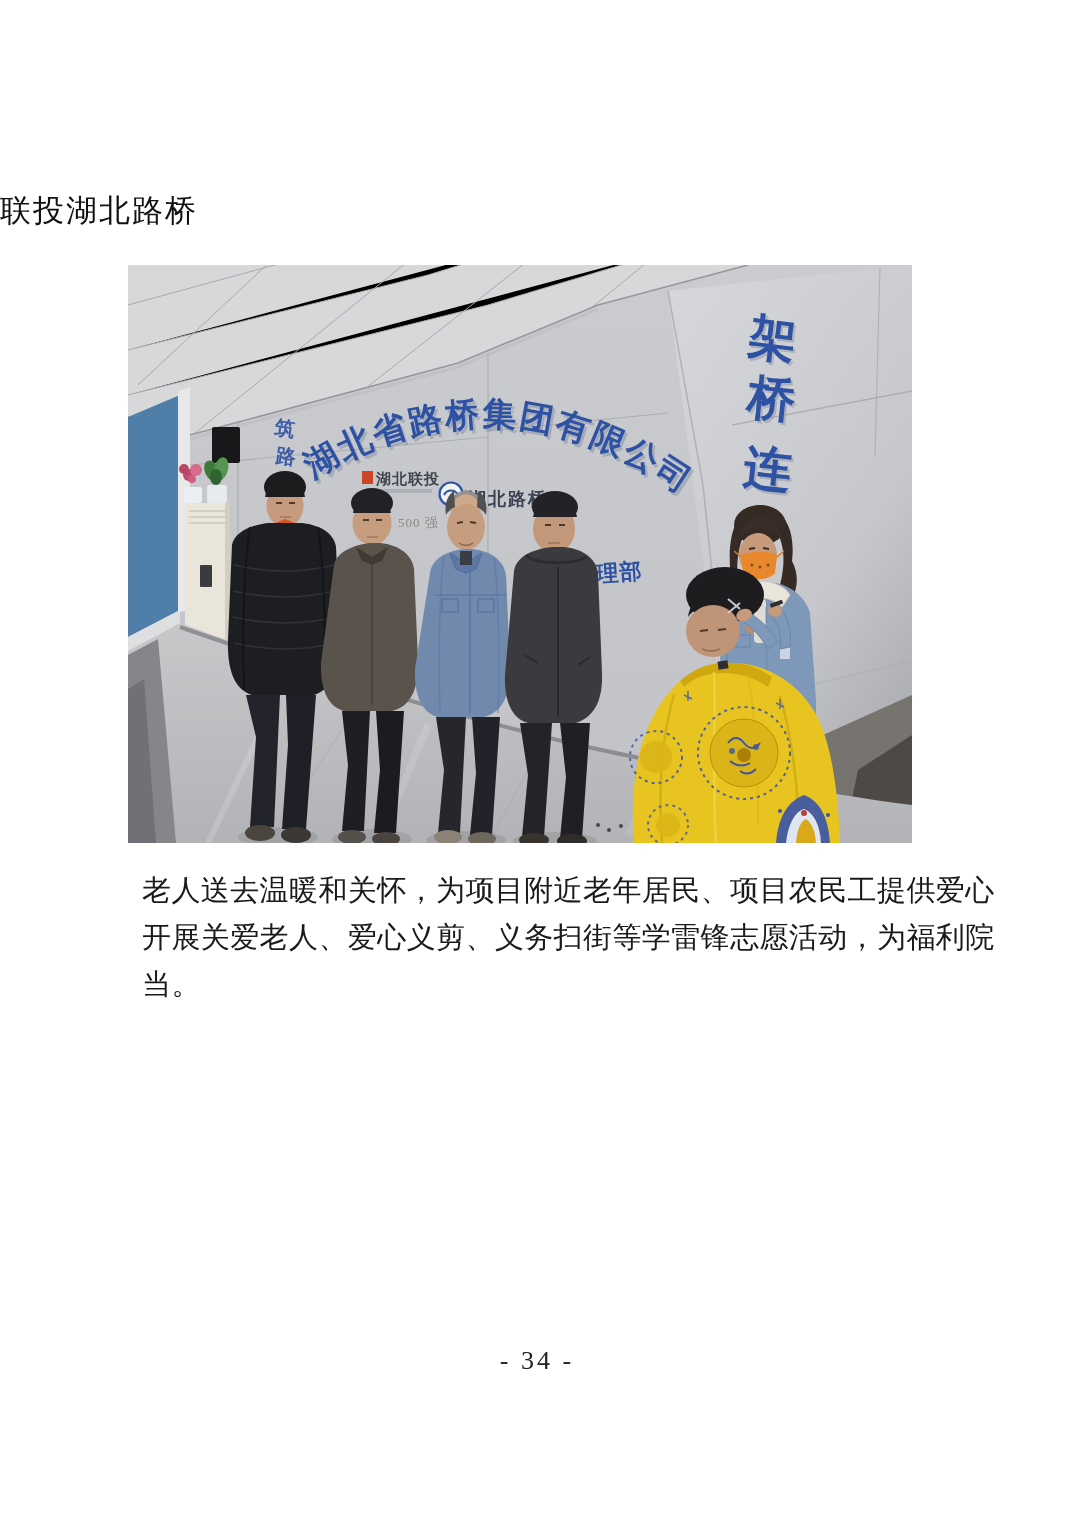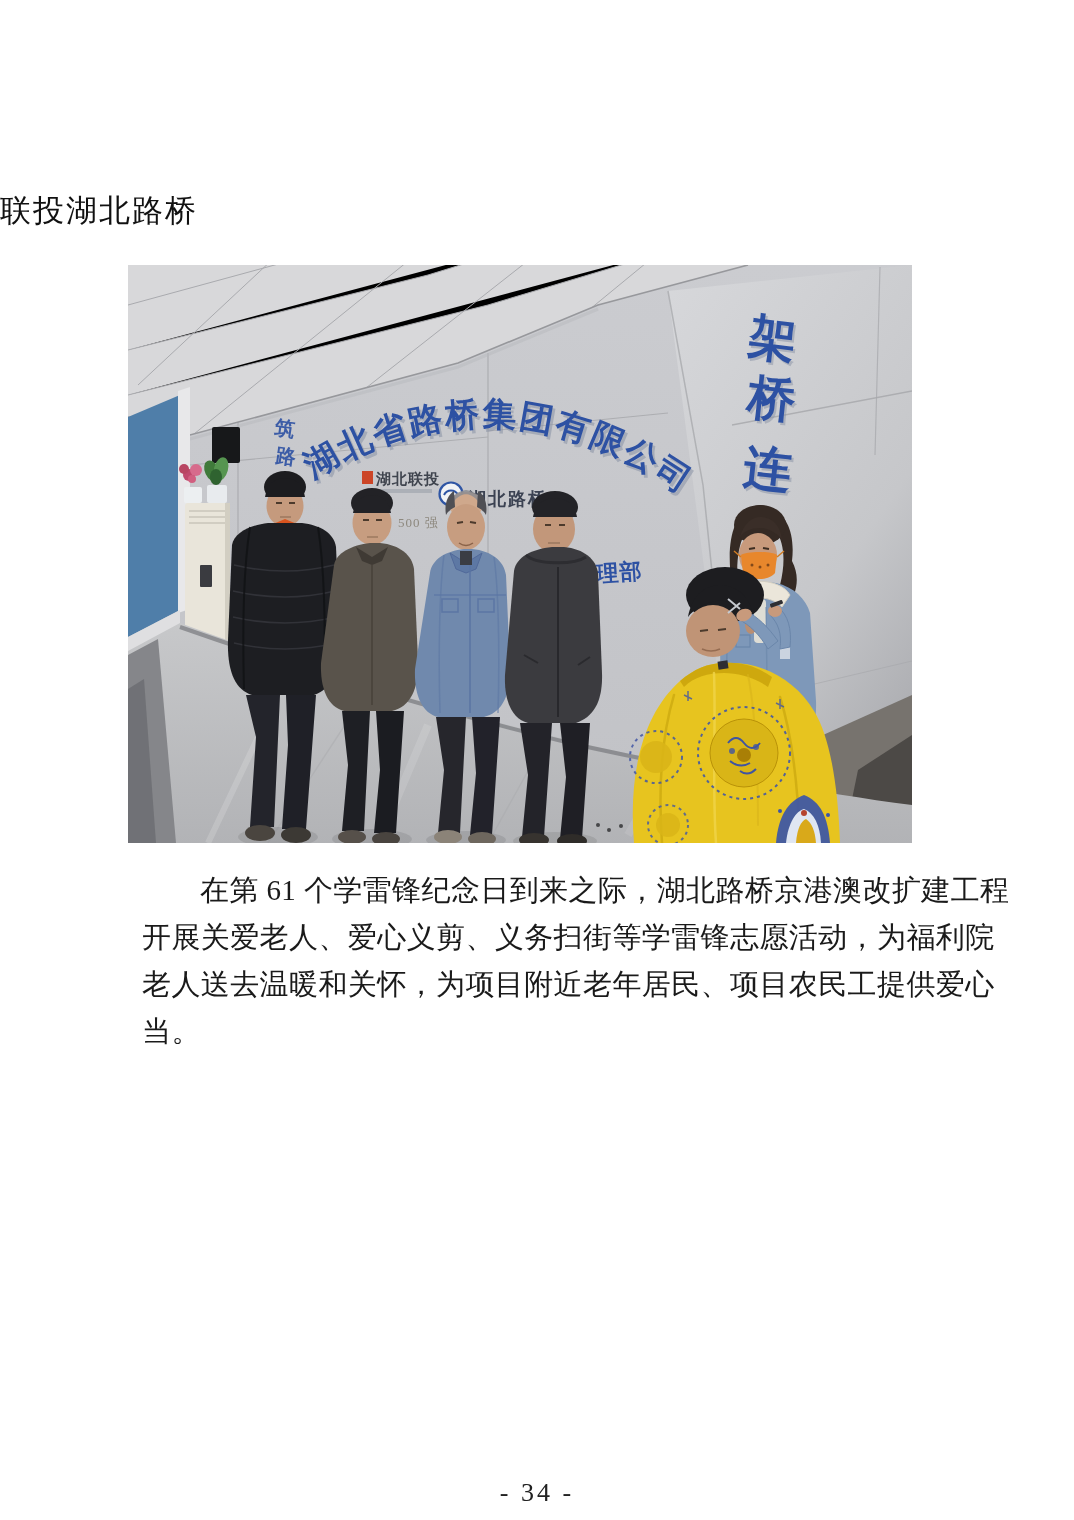--- a/index.html
+++ b/index.html
@@ -6,21 +6,21 @@
   .page{position:relative;width:1074px;height:1520px;background:#ffffff;overflow:hidden;
         font-family:"Liberation Serif","DejaVu Serif",serif;color:#141414;}
   .doc-title{position:absolute;top:190px;left:0;width:1074px;
         font-size:31px;letter-spacing:2px;color:#111;}
   .photo-frame{position:absolute;left:128px;top:265px;width:784px;height:578px;overflow:hidden;}
   .photo-frame svg{display:block;}
   .body-text{position:absolute;left:142px;top:867px;width:796px;font-size:29px;
         line-height:47px;letter-spacing:0.4px;color:#1a1a1a;}
   .body-text .line{white-space:nowrap;height:47px;}
   .body-text .indent{text-indent:2em;}
-  .page-number{position:absolute;top:1478px;left:0;width:1074px;text-align:center;
+  .page-number{position:absolute;top:1346px;left:0;width:1074px;text-align:center;
         font-size:26px;letter-spacing:3px;color:#222;}
   text{font-family:"Liberation Serif","DejaVu Serif",serif;}
 </style>
 </head>
 <body>
 
 <div class="page">
 
   <div class="doc-title">联投湖北路桥</div>
 
@@ -323,20 +323,19 @@
         <path d="M662,382 C664,364 660,350 650,342 L642,350 C650,358 654,368 652,384 Z" fill="#7e98b9" stroke="#6a86aa" stroke-width="1"></path>
         <ellipse cx="616" cy="350" rx="8" ry="6" fill="#c89a7c" transform="rotate(-20 616 350)"></ellipse>
         <ellipse cx="647" cy="346" rx="7" ry="6" fill="#c89a7c"></ellipse>
         <path d="M612,344 L600,334 M612,338 L600,348" stroke="#c6cad0" stroke-width="2"></path>
         <rect x="642" y="337" width="13" height="4" rx="1" fill="#2f2f33" transform="rotate(-20 648 339)"></rect>
       </g>
     </svg>
   </div>
 
   <div class="body-text">
-    <div class="line indent">在第 61 个学雷锋纪念日到来之际，湖北路桥京港澳改扩建工程</div>
+    <div class="line">老人送去温暖和关怀，为项目附近老年居民、项目农民工提供爱心</div>
     <div class="line">开展关爱老人、爱心义剪、义务扫街等学雷锋志愿活动，为福利院</div>
-    <div class="line">老人送去温暖和关怀，为项目附近老年居民、项目农民工提供爱心</div>
     <div class="line">当。</div>
   </div>
 
   <div class="page-number">- 34 -</div>
 </div>
 
 </body></html>

